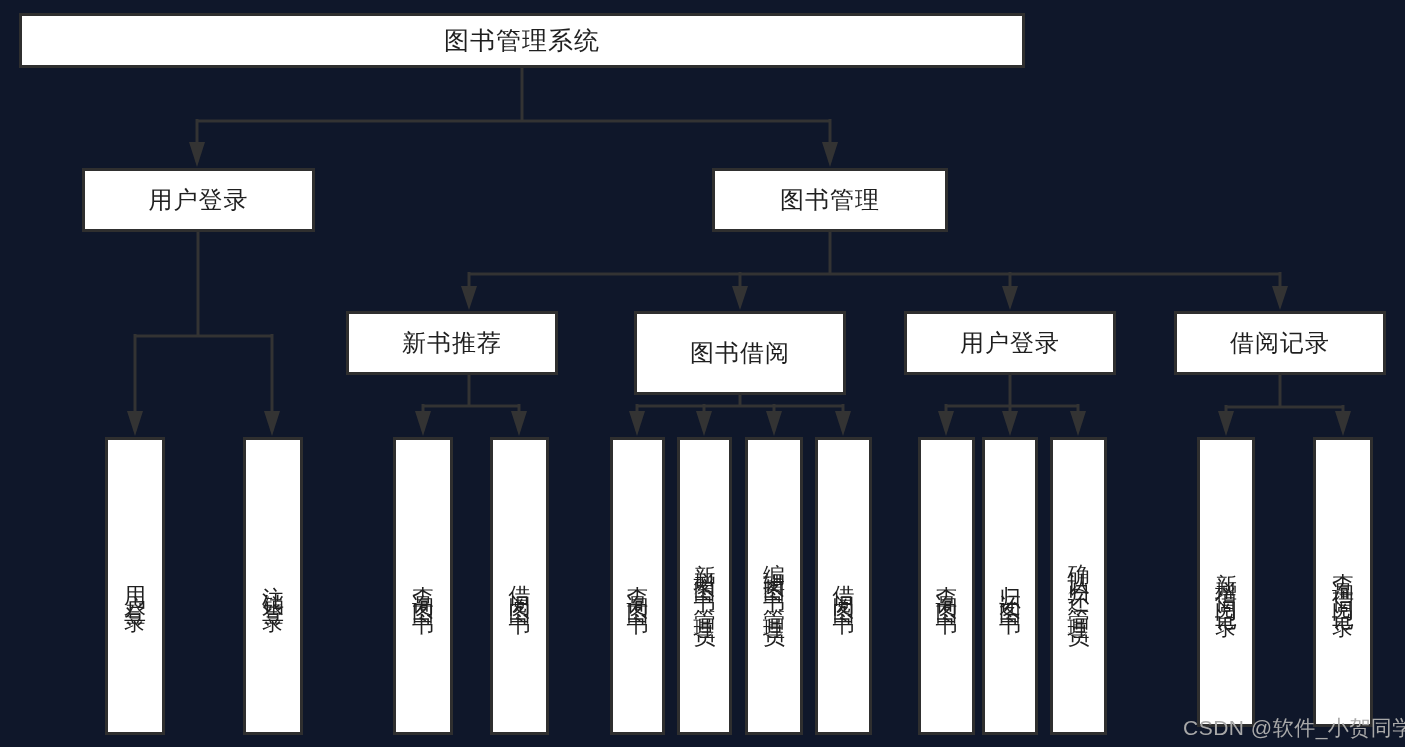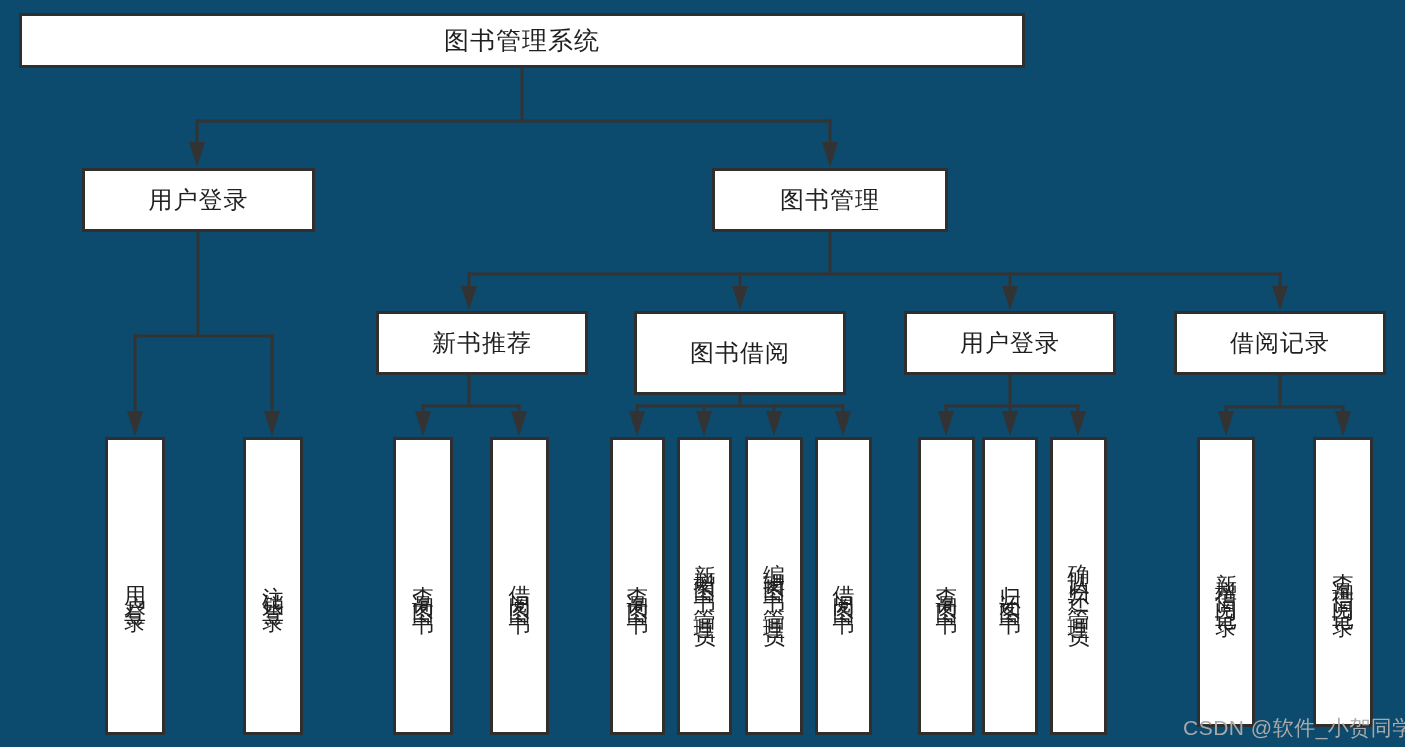--- a/index.html
+++ b/index.html
@@ -1,19 +1,19 @@
 <!DOCTYPE html>
 <html><head>
 <meta charset="utf-8">
 <style>
   html,body{margin:0;padding:0;background:#ffffff;}
   #stage{
     position:relative;
     width:1405px;height:747px;
-    background:#0c4a6e;
+    background:#0f172a;
     font-family:"Liberation Sans","DejaVu Sans",sans-serif;
     color:#1f1f1f;
     overflow:hidden;
   }
   #connectors{
     position:absolute;left:0;top:0;width:1405px;height:747px;z-index:1;
   }
   .hbox{
     position:absolute;
     box-sizing:border-box;
@@ -93,21 +93,21 @@
       <polygon points="1226,436 1218,411 1234,411"></polygon>
       <polygon points="1343,436 1335,411 1351,411"></polygon>
     </g>
   </svg>
 
   <div class="hbox root" style="left:19px;top:13px;width:1006px;height:55px;">图书管理系统</div>
 
   <div class="hbox" style="left:82px;top:168px;width:233px;height:64px;">用户登录</div>
   <div class="hbox" style="left:712px;top:168px;width:236px;height:64px;">图书管理</div>
 
-  <div class="hbox" style="left:376px;top:311px;width:212px;height:64px;">新书推荐</div>
+  <div class="hbox" style="left:346px;top:311px;width:212px;height:64px;">新书推荐</div>
   <div class="hbox" style="left:634px;top:311px;width:212px;height:84px;">图书借阅</div>
   <div class="hbox" style="left:904px;top:311px;width:212px;height:64px;">用户登录</div>
   <div class="hbox" style="left:1174px;top:311px;width:212px;height:64px;">借阅记录</div>
 
   <div class="vbox" style="left:105px;top:437px;width:60px;height:298px;">用户登录</div>
   <div class="vbox" style="left:243px;top:437px;width:60px;height:298px;">注销登录</div>
 
   <div class="vbox" style="left:393px;top:437px;width:60px;height:298px;">查询图书</div>
   <div class="vbox" style="left:490px;top:437px;width:59px;height:298px;">借阅图书</div>
 

